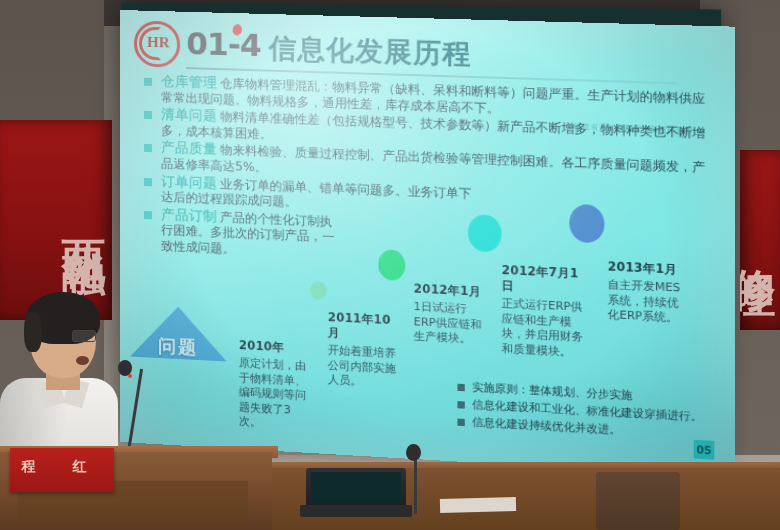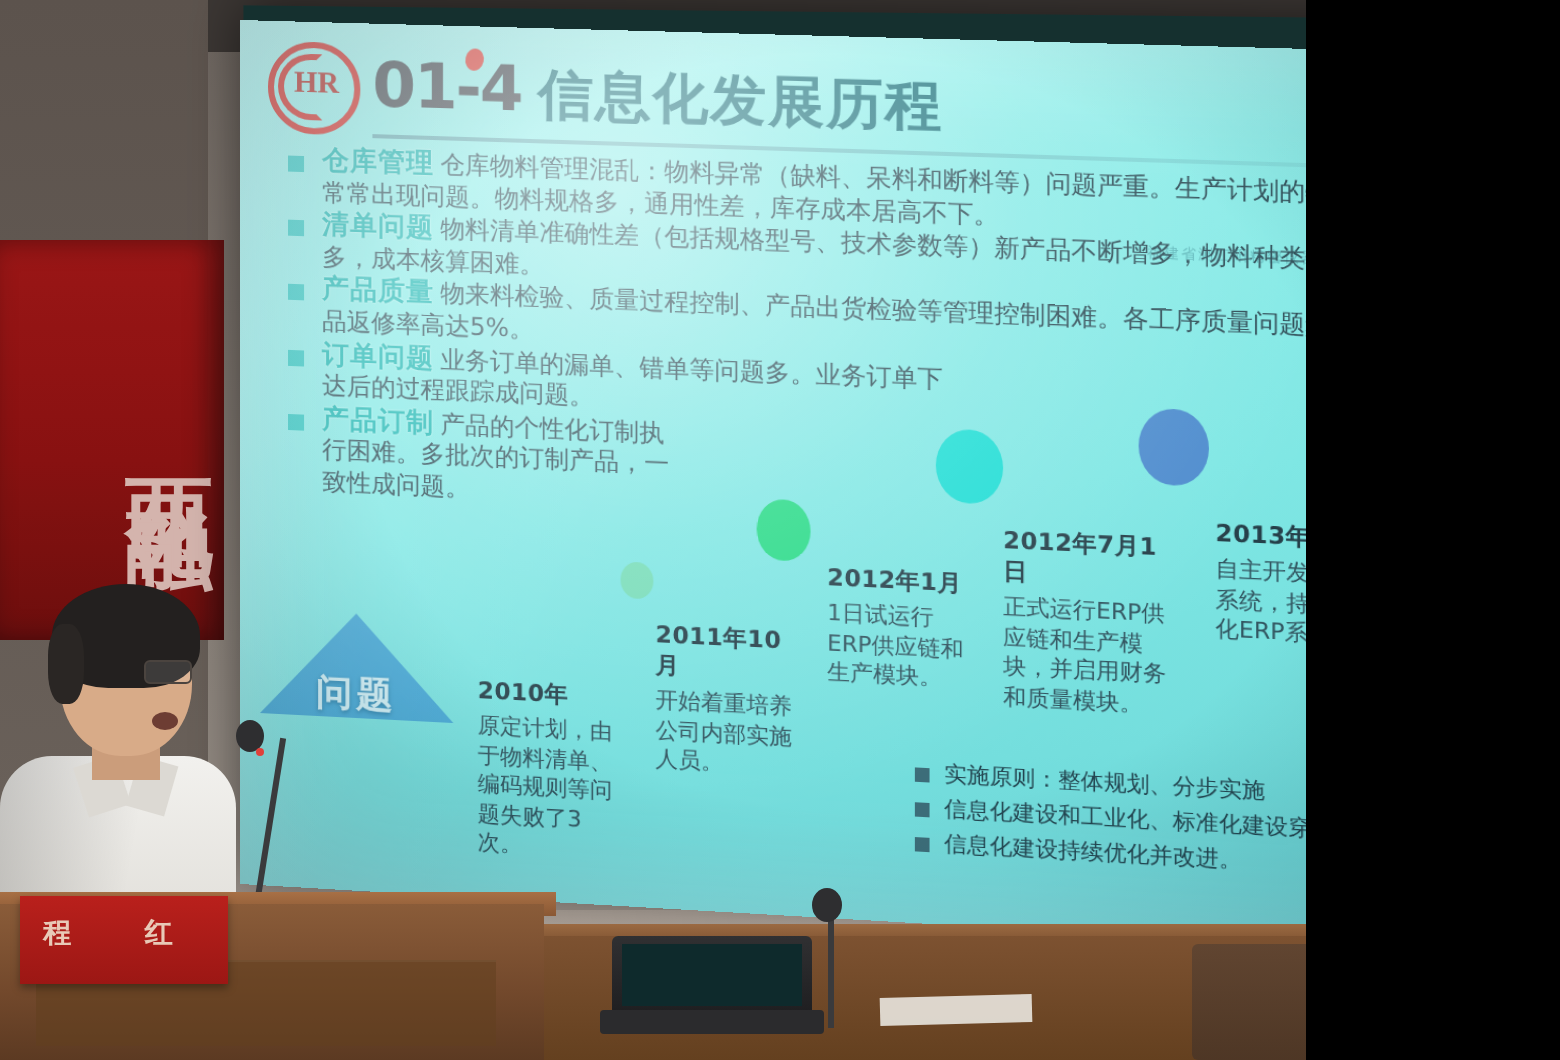--- a/index.html
+++ b/index.html
@@ -1,17 +1,17 @@
 <!DOCTYPE html>
 <html><head>
 <meta charset="utf-8">
 <style>
   html,body{margin:0;padding:0;background:#000;}
   body{width:780px;height:530px;overflow:hidden;font-family:"Liberation Sans","DejaVu Sans",sans-serif;}
-  #scene{position:relative;width:653px;height:530px;overflow:hidden;background:#15803d;}
+  #scene{position:relative;width:780px;height:530px;overflow:hidden;background:#15803d;}
 
   
   .wall{position:absolute;left:0;top:0;width:780px;height:530px;
         background:linear-gradient(180deg,#6d655f 0%,#7b736c 30%,#8c847c 60%,#9a918a 100%);}
   .wall-top-dark{position:absolute;left:0;top:0;width:780px;height:26px;background:#3b3633;}
   .wall-left-panel{position:absolute;left:0;top:0;width:104px;height:460px;
         background:linear-gradient(180deg,#5c534d 0%,#6b625b 100%);}
   .wall-right-panel{position:absolute;left:700px;top:0;width:80px;height:470px;
         background:linear-gradient(180deg,#5f5650 0%,#6e655e 100%);}
   .floor{position:absolute;left:0;top:455px;width:780px;height:75px;

